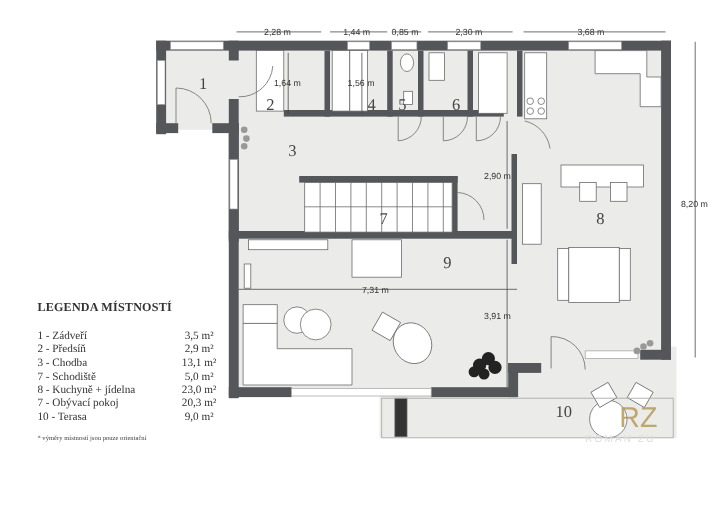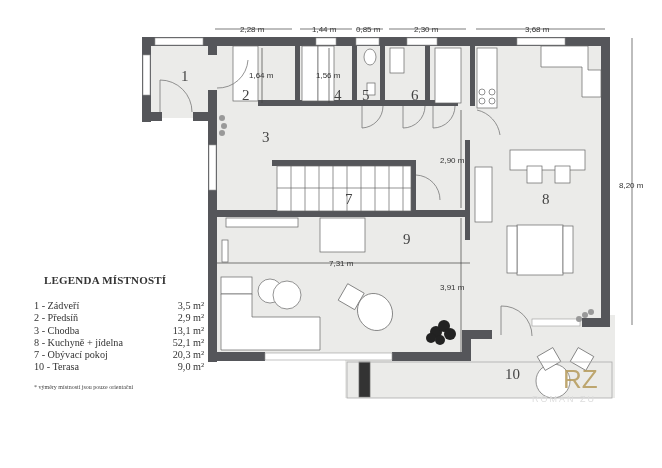--- a/index.html
+++ b/index.html
@@ -1,21 +1,21 @@
 <!DOCTYPE html>
 <html><head>
 <meta charset="utf-8">
 <style>
   html, body { margin:0; padding:0; background:#ffffff; }
   body { width:662px; height:468px; position:relative; overflow:hidden; font-family:"Liberation Sans", sans-serif; }
   #plan { position:absolute; left:0; top:0; width:662px; height:468px; }
   .legend { position:absolute; left:34px; top:274px; width:170px; font-family:"Liberation Serif", serif; color:#333; }
-  .legend-title { font-size:11px; font-weight:bold; letter-spacing:0.2px; margin-bottom:14px;margin-left:10px; }
+  .legend-title { font-size:11px; font-weight:bold; letter-spacing:0.2px; margin-bottom:14px; }
   .legend-row { display:flex; justify-content:space-between; font-size:10.2px; line-height:12.3px; }
-  .legend-row .area { width:46px; text-align:right; }
+  .legend-row .area { width:46px; text-align:center; }
   .legend-note { font-size:6px; margin-top:10px; color:#444; }
   .dim { font-family:"Liberation Sans", sans-serif; font-size:8px; fill:#333; }
   .roomnum { font-family:"Liberation Serif", serif; font-size:15px; fill:#444; }
 </style>
 </head>
 <body>
 
 <svg id="plan" viewBox="0 0 662 468" xmlns="http://www.w3.org/2000/svg">
 
   <g fill="#ebebe9">
@@ -203,22 +203,26 @@
     </div>
   <div class="legend-row">
       <span>2 - Předsíň</span>
       <span class="area">2,9 m²</span>
     </div>
   <div class="legend-row">
       <span>3 - Chodba</span>
       <span class="area">13,1 m²</span>
     </div>
   <div class="legend-row">
+      <span>7 - Schodiště</span>
+      <span class="area">5,0 m²</span>
+    </div>
+  <div class="legend-row">
       <span>8 - Kuchyně + jídelna</span>
-      <span class="area">52,1 m²</span>
+      <span class="area">23,0 m²</span>
     </div>
   <div class="legend-row">
       <span>7 - Obývací pokoj</span>
       <span class="area">20,3 m²</span>
     </div>
   <div class="legend-row">
       <span>10 - Terasa</span>
       <span class="area">9,0 m²</span>
     </div>
   <div class="legend-note">* výměry místností jsou pouze orientační</div>

